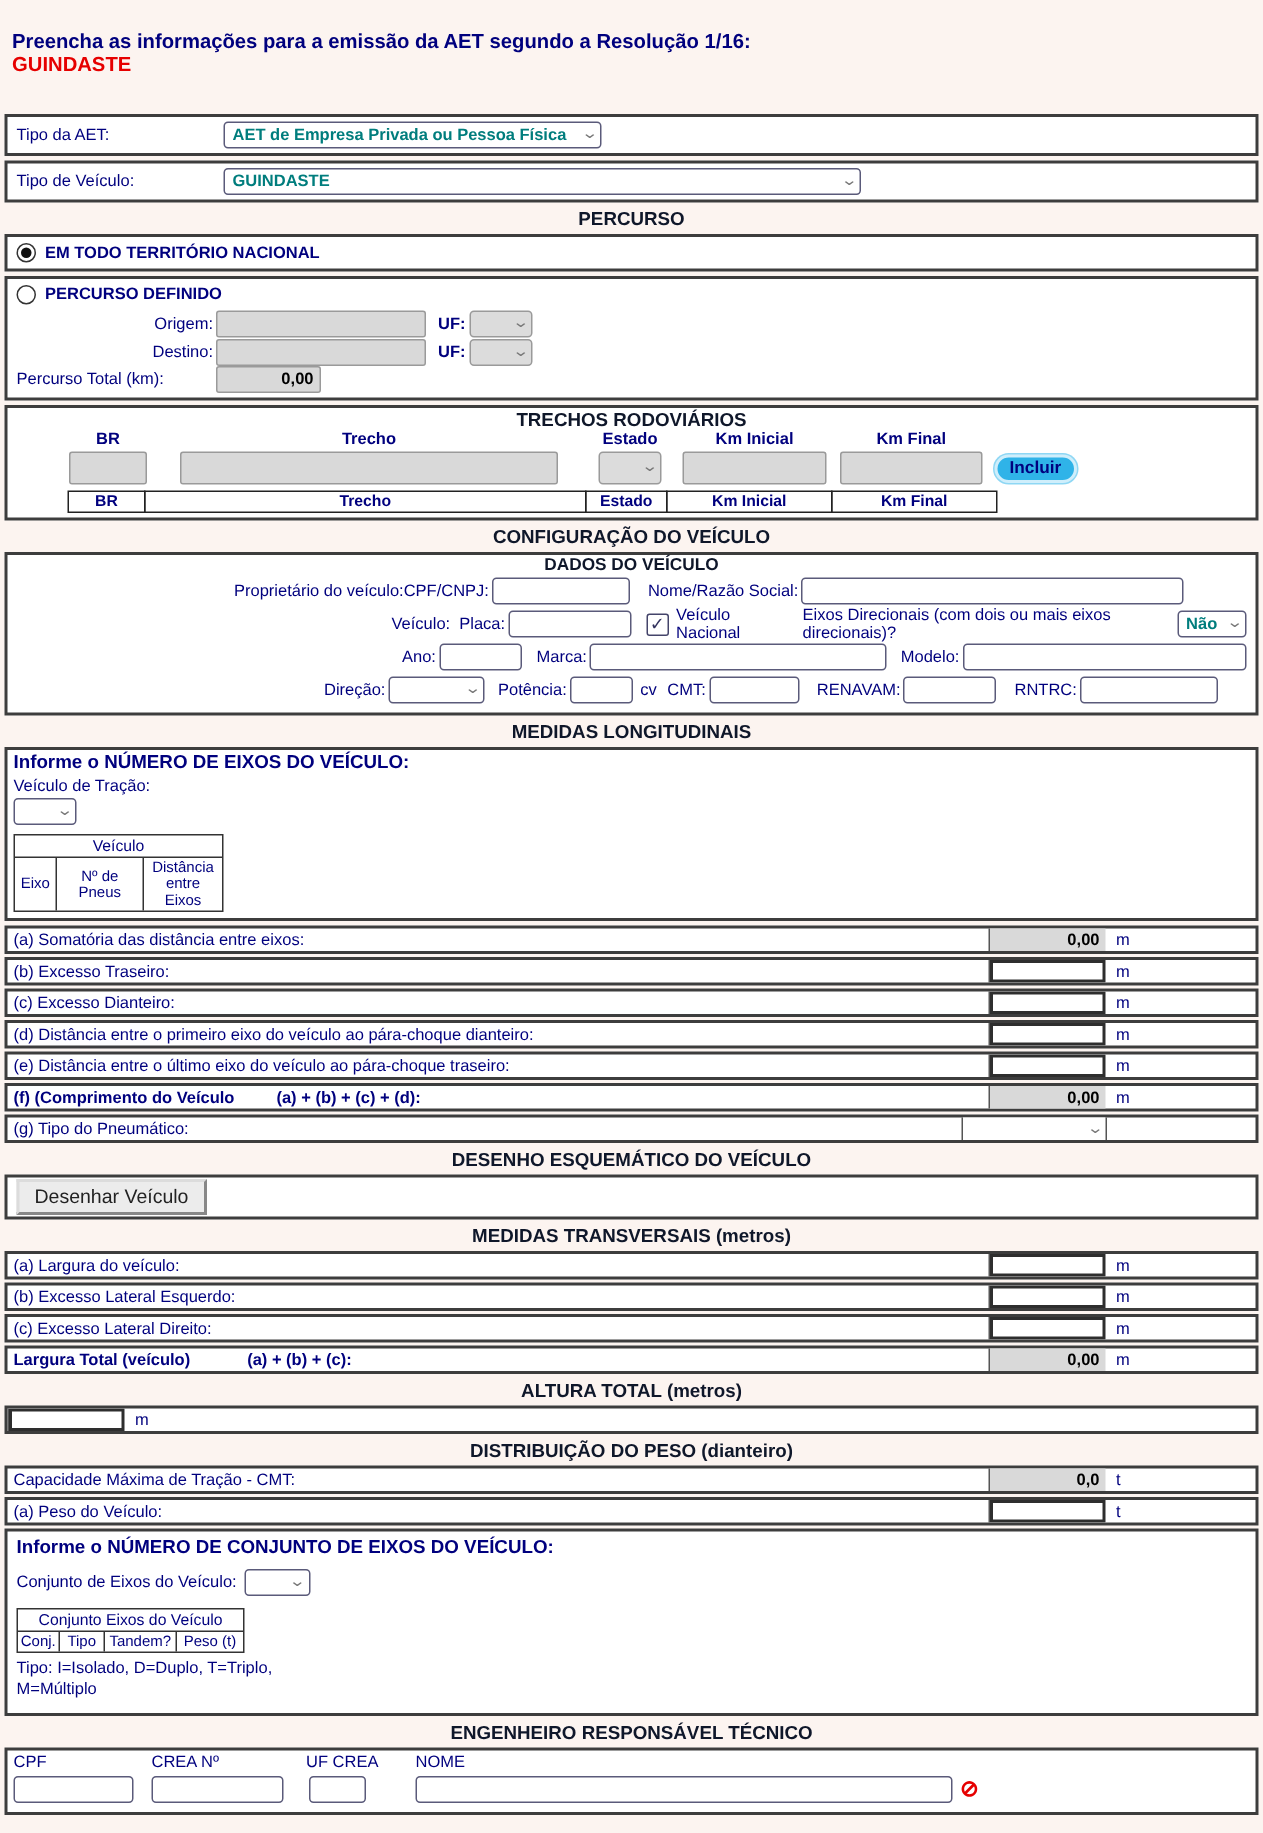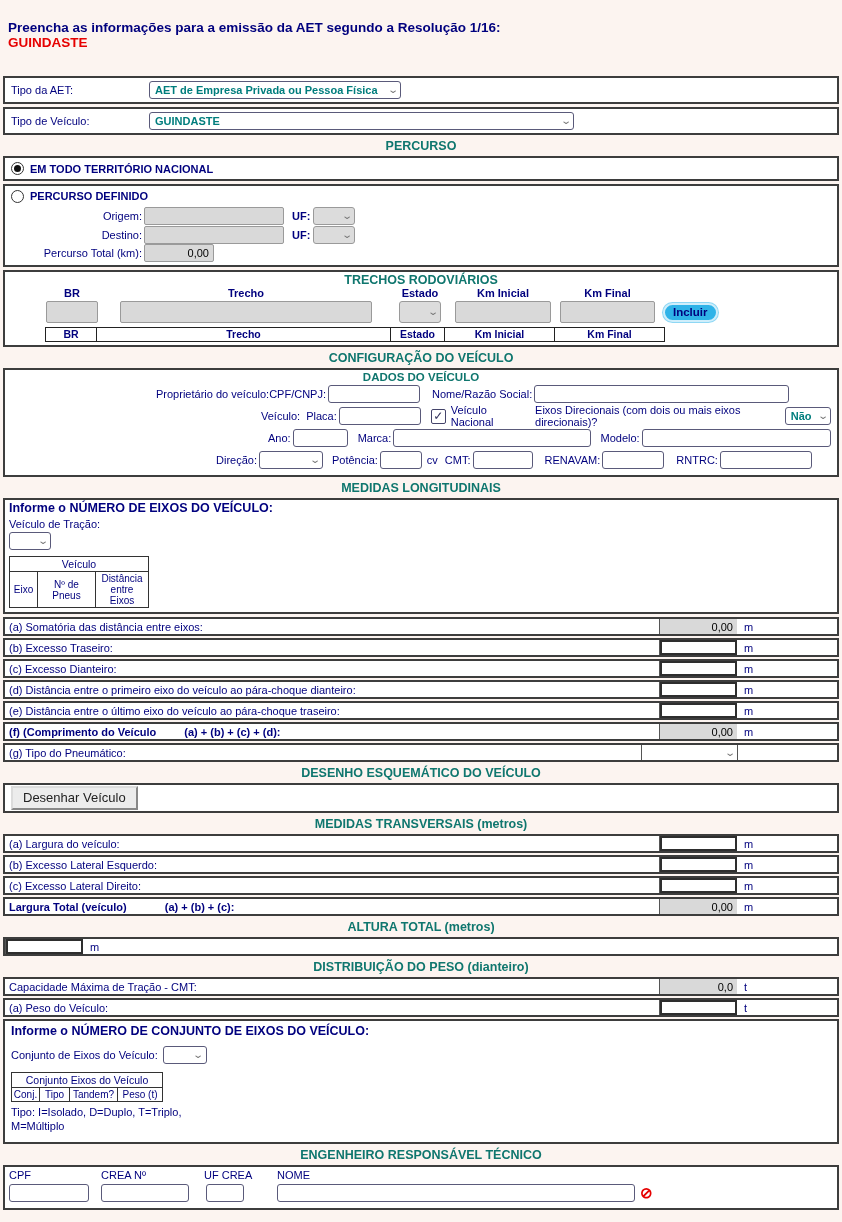--- a/index.html
+++ b/index.html
@@ -5,36 +5,36 @@
   * { box-sizing: border-box; margin: 0; padding: 0; }
   html,body { background:#fcf4f0; }
   body { font-family:"Liberation Sans", sans-serif; font-size:11px; color:#000; }
   .page { width:842px; height:1222px; margin:0 auto; padding:20px 3px 8px 3px; background:#fcf4f0; overflow:hidden; }
   .teal { color:#007d7d; font-weight:bold; }
 
   .title-line1 { font-size:13.5px; font-weight:bold; color:#00007e; padding-left:5px; }
   .title-line2 { font-size:13.5px; font-weight:bold; color:#e60000; padding-left:5px; margin-bottom:26px; }
 
   .box { background:#fff; border:2px solid #3d3d3d; margin-bottom:3px; }
-  .section-header { text-align:center; font-weight:bold; font-size:12.5px; color:#0f766e; margin:4px 0 3px 0; }
+  .section-header { text-align:center; font-weight:bold; font-size:12.5px; color:#0f172a; margin:4px 0 3px 0; }
 
   .hrow { display:flex; align-items:center; height:24px; padding:0 6px; }
   .lbl { color:#00007e; font-size:11px; }
   .blbl { color:#00007e; font-size:11px; font-weight:bold; }
 
   
   .dd { background:#fff; border:1.5px solid #5a5a7a; border-radius:3px; height:18px; display:flex; align-items:center; justify-content:space-between; padding:0 3px 0 5px; }
   .dd .chev { color:#777; font-size:10px; line-height:1; transform:scaleX(1.4); }
   .dd.gray { background:#dcdcdc; border:1.5px solid #9a9a9a; }
 
   
   .ti { background:#fff; border:1.5px solid #5a5a7a; border-radius:3px; height:18px; font-family:"Liberation Sans",sans-serif; font-size:11px; padding:0 3px; }
   .ti.gray { background:#d9d9d9; border:1.5px solid #9a9a9a; border-radius:2px; }
   .ti.dark { border:2px solid #2e2e2e; border-radius:0; }
-  .ti.val { text-align:right; font-weight:normal; padding-right:4px; }
+  .ti.val { text-align:right; font-weight:bold; padding-right:4px; }
 
   
   .radio { width:13px; height:13px; border:1.5px solid #333; border-radius:50%; background:#fff; display:inline-flex; align-items:center; justify-content:center; flex:none; }
   .radio.sel::after { content:""; width:7px; height:7px; background:#111; border-radius:50%; }
 
   
   .chk { width:15px; height:15px; border:1.5px solid #44446a; border-radius:2px; background:#fff; display:inline-flex; align-items:center; justify-content:center; font-size:12px; color:#33335e; flex:none; }
 
   
   .mrow { display:flex; align-items:stretch; background:#fff; border:2px solid #3d3d3d; margin-bottom:2px; height:19px; }
@@ -125,21 +125,21 @@
     <div class="hrow" style="height:19px;">
       <span class="lbl" style="width:133px; text-align:right; padding-right:2px;">Destino:</span>
       <input class="ti gray" style="width: 140px;">
       <span class="blbl" style="margin-left:8px;">UF:</span>
       <div class="dd gray" style="width:42px; margin-left:3px;">
         <span></span>
           <span class="chev">⌄</span>
       </div>
     </div>
     <div class="hrow" style="height:18px;">
-      <span class="lbl" style="width:133px; text-align:right; padding-right:2px;">Percurso Total (km):</span>
+      <span class="lbl" style="width:133px; padding-right:2px;">Percurso Total (km):</span>
       <input class="ti gray val" style="width: 70px;" value="0,00">
     </div>
   </div>
 
   <div class="box" style="padding-top:1px;">
     <div class="section-header" style="margin:0;text-align:center;">TRECHOS RODOVIÁRIOS</div>
     <div class="tre-cells">
       <div class="c-br blbl" style="text-align:center;">BR</div>
       <div class="g1"></div>
       <div class="c-tr blbl" style="text-align:center;">Trecho</div>

